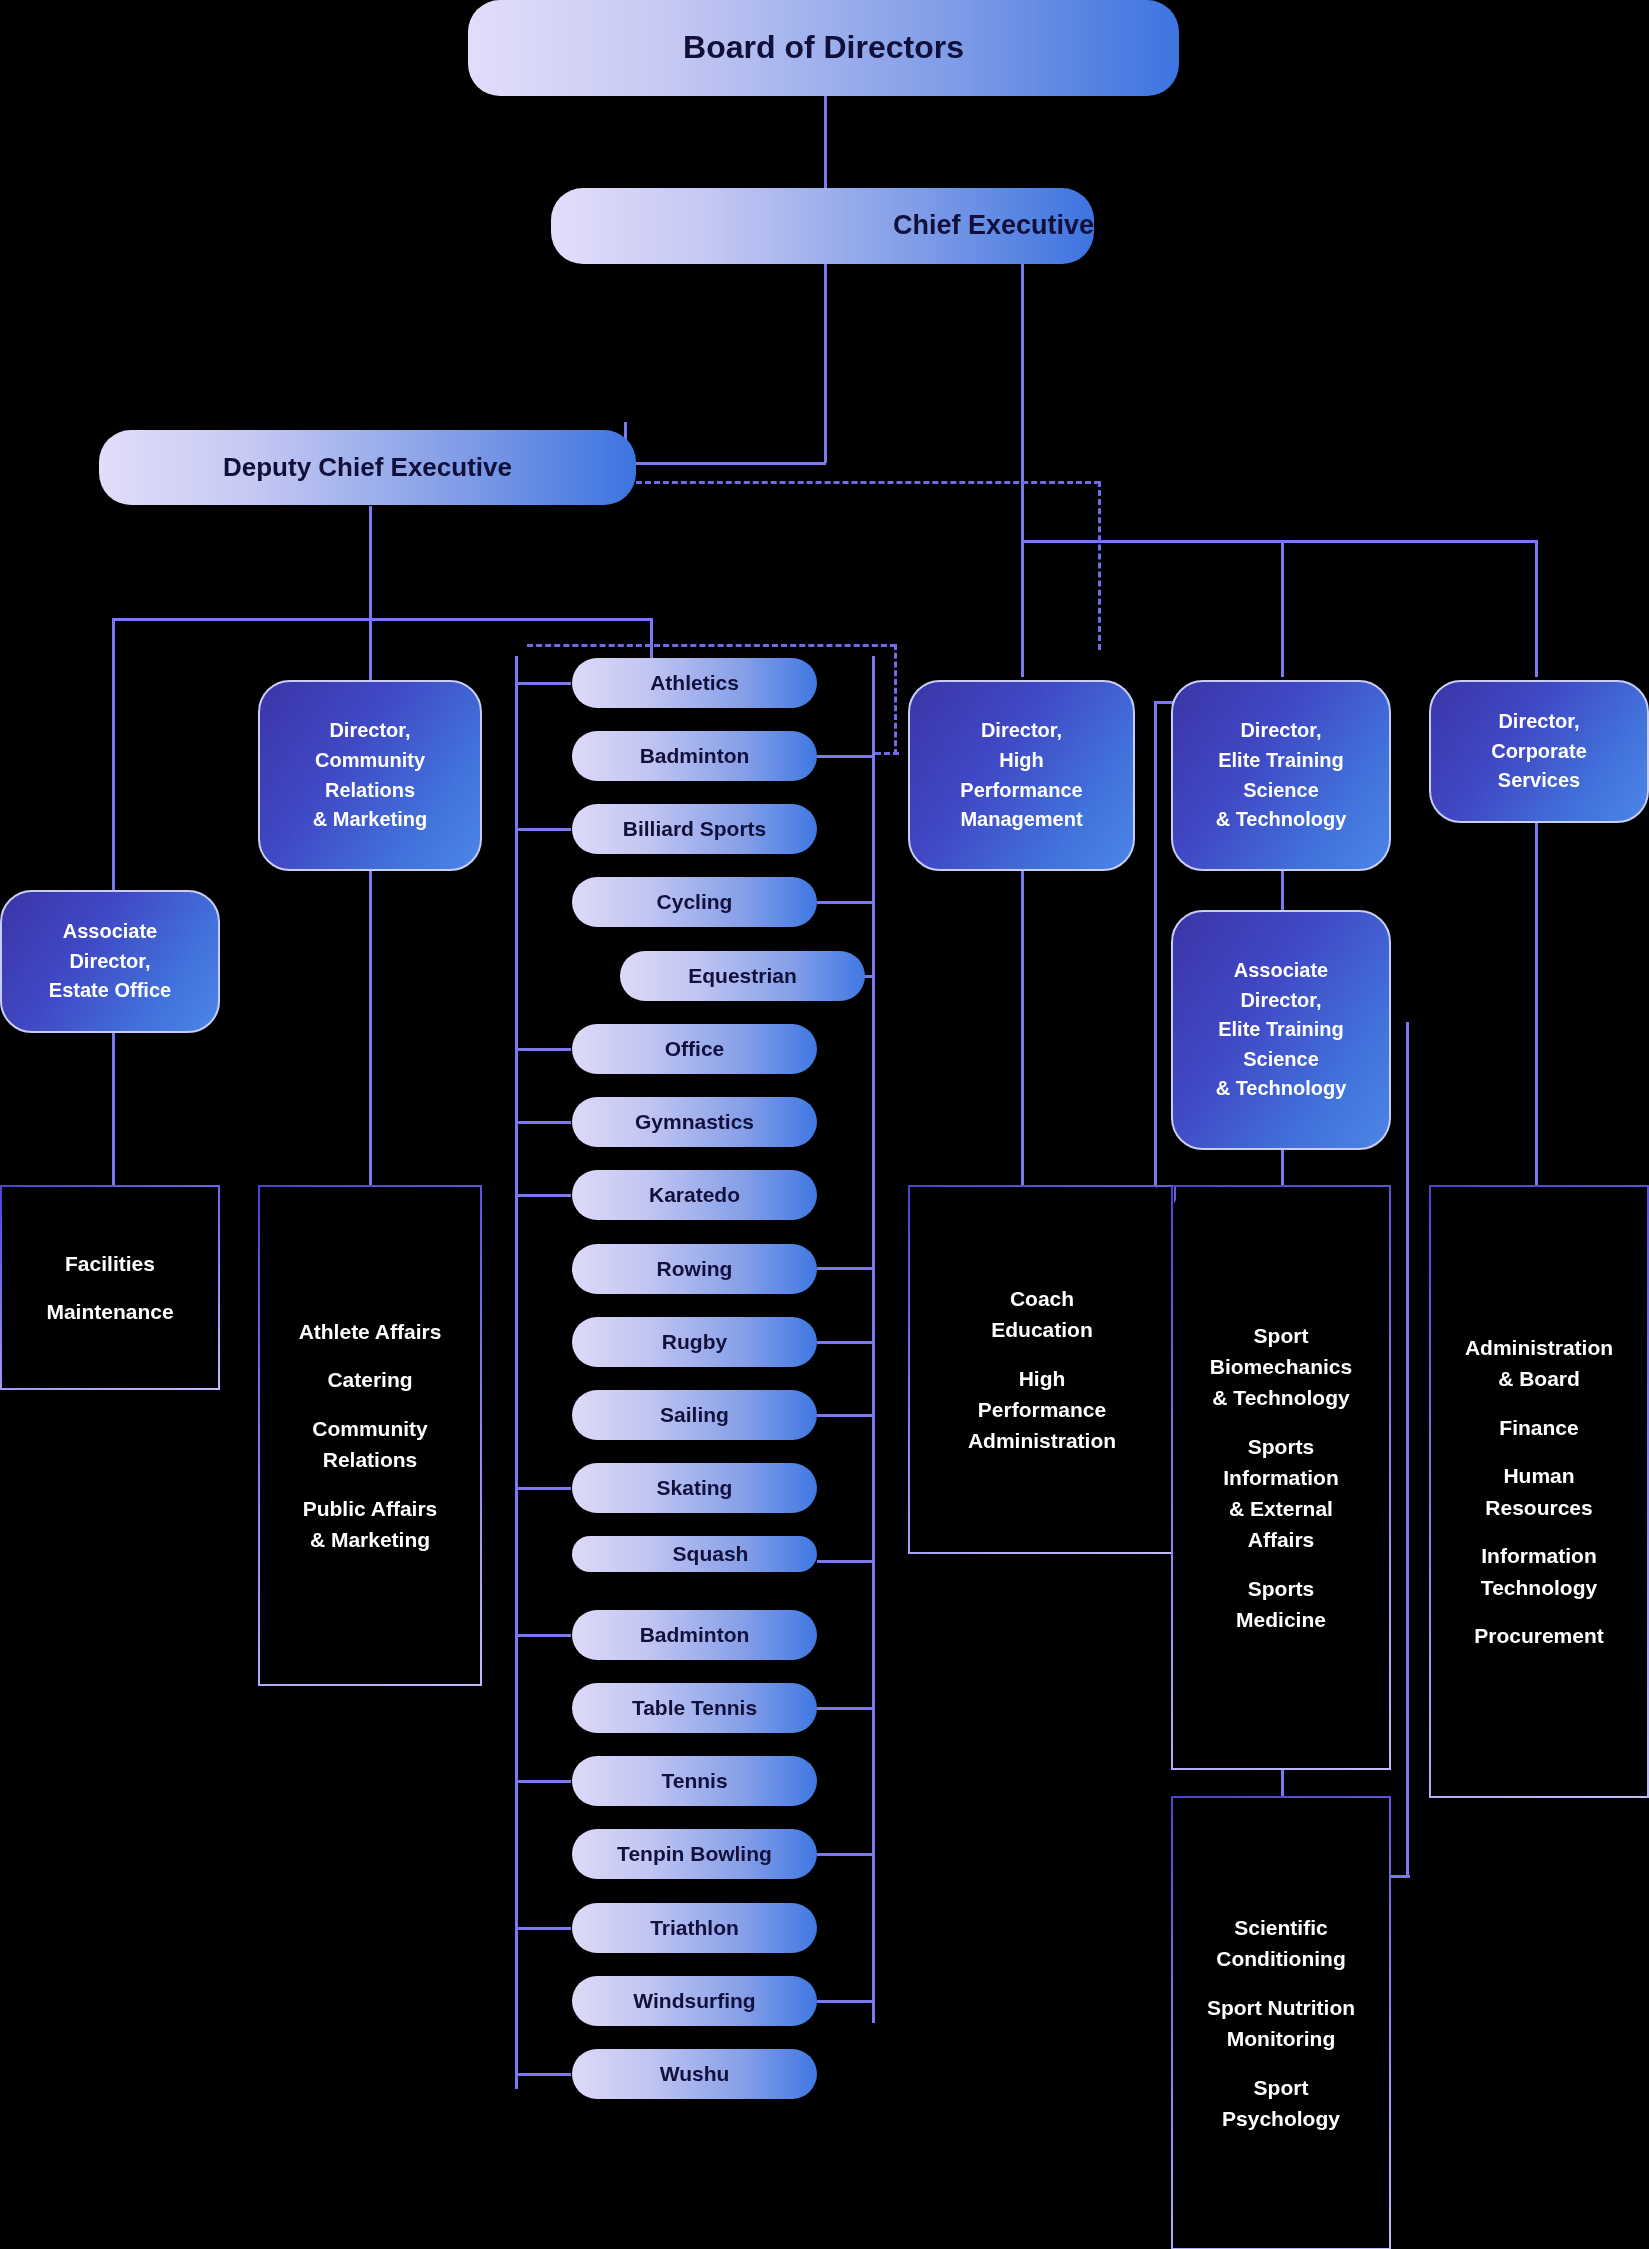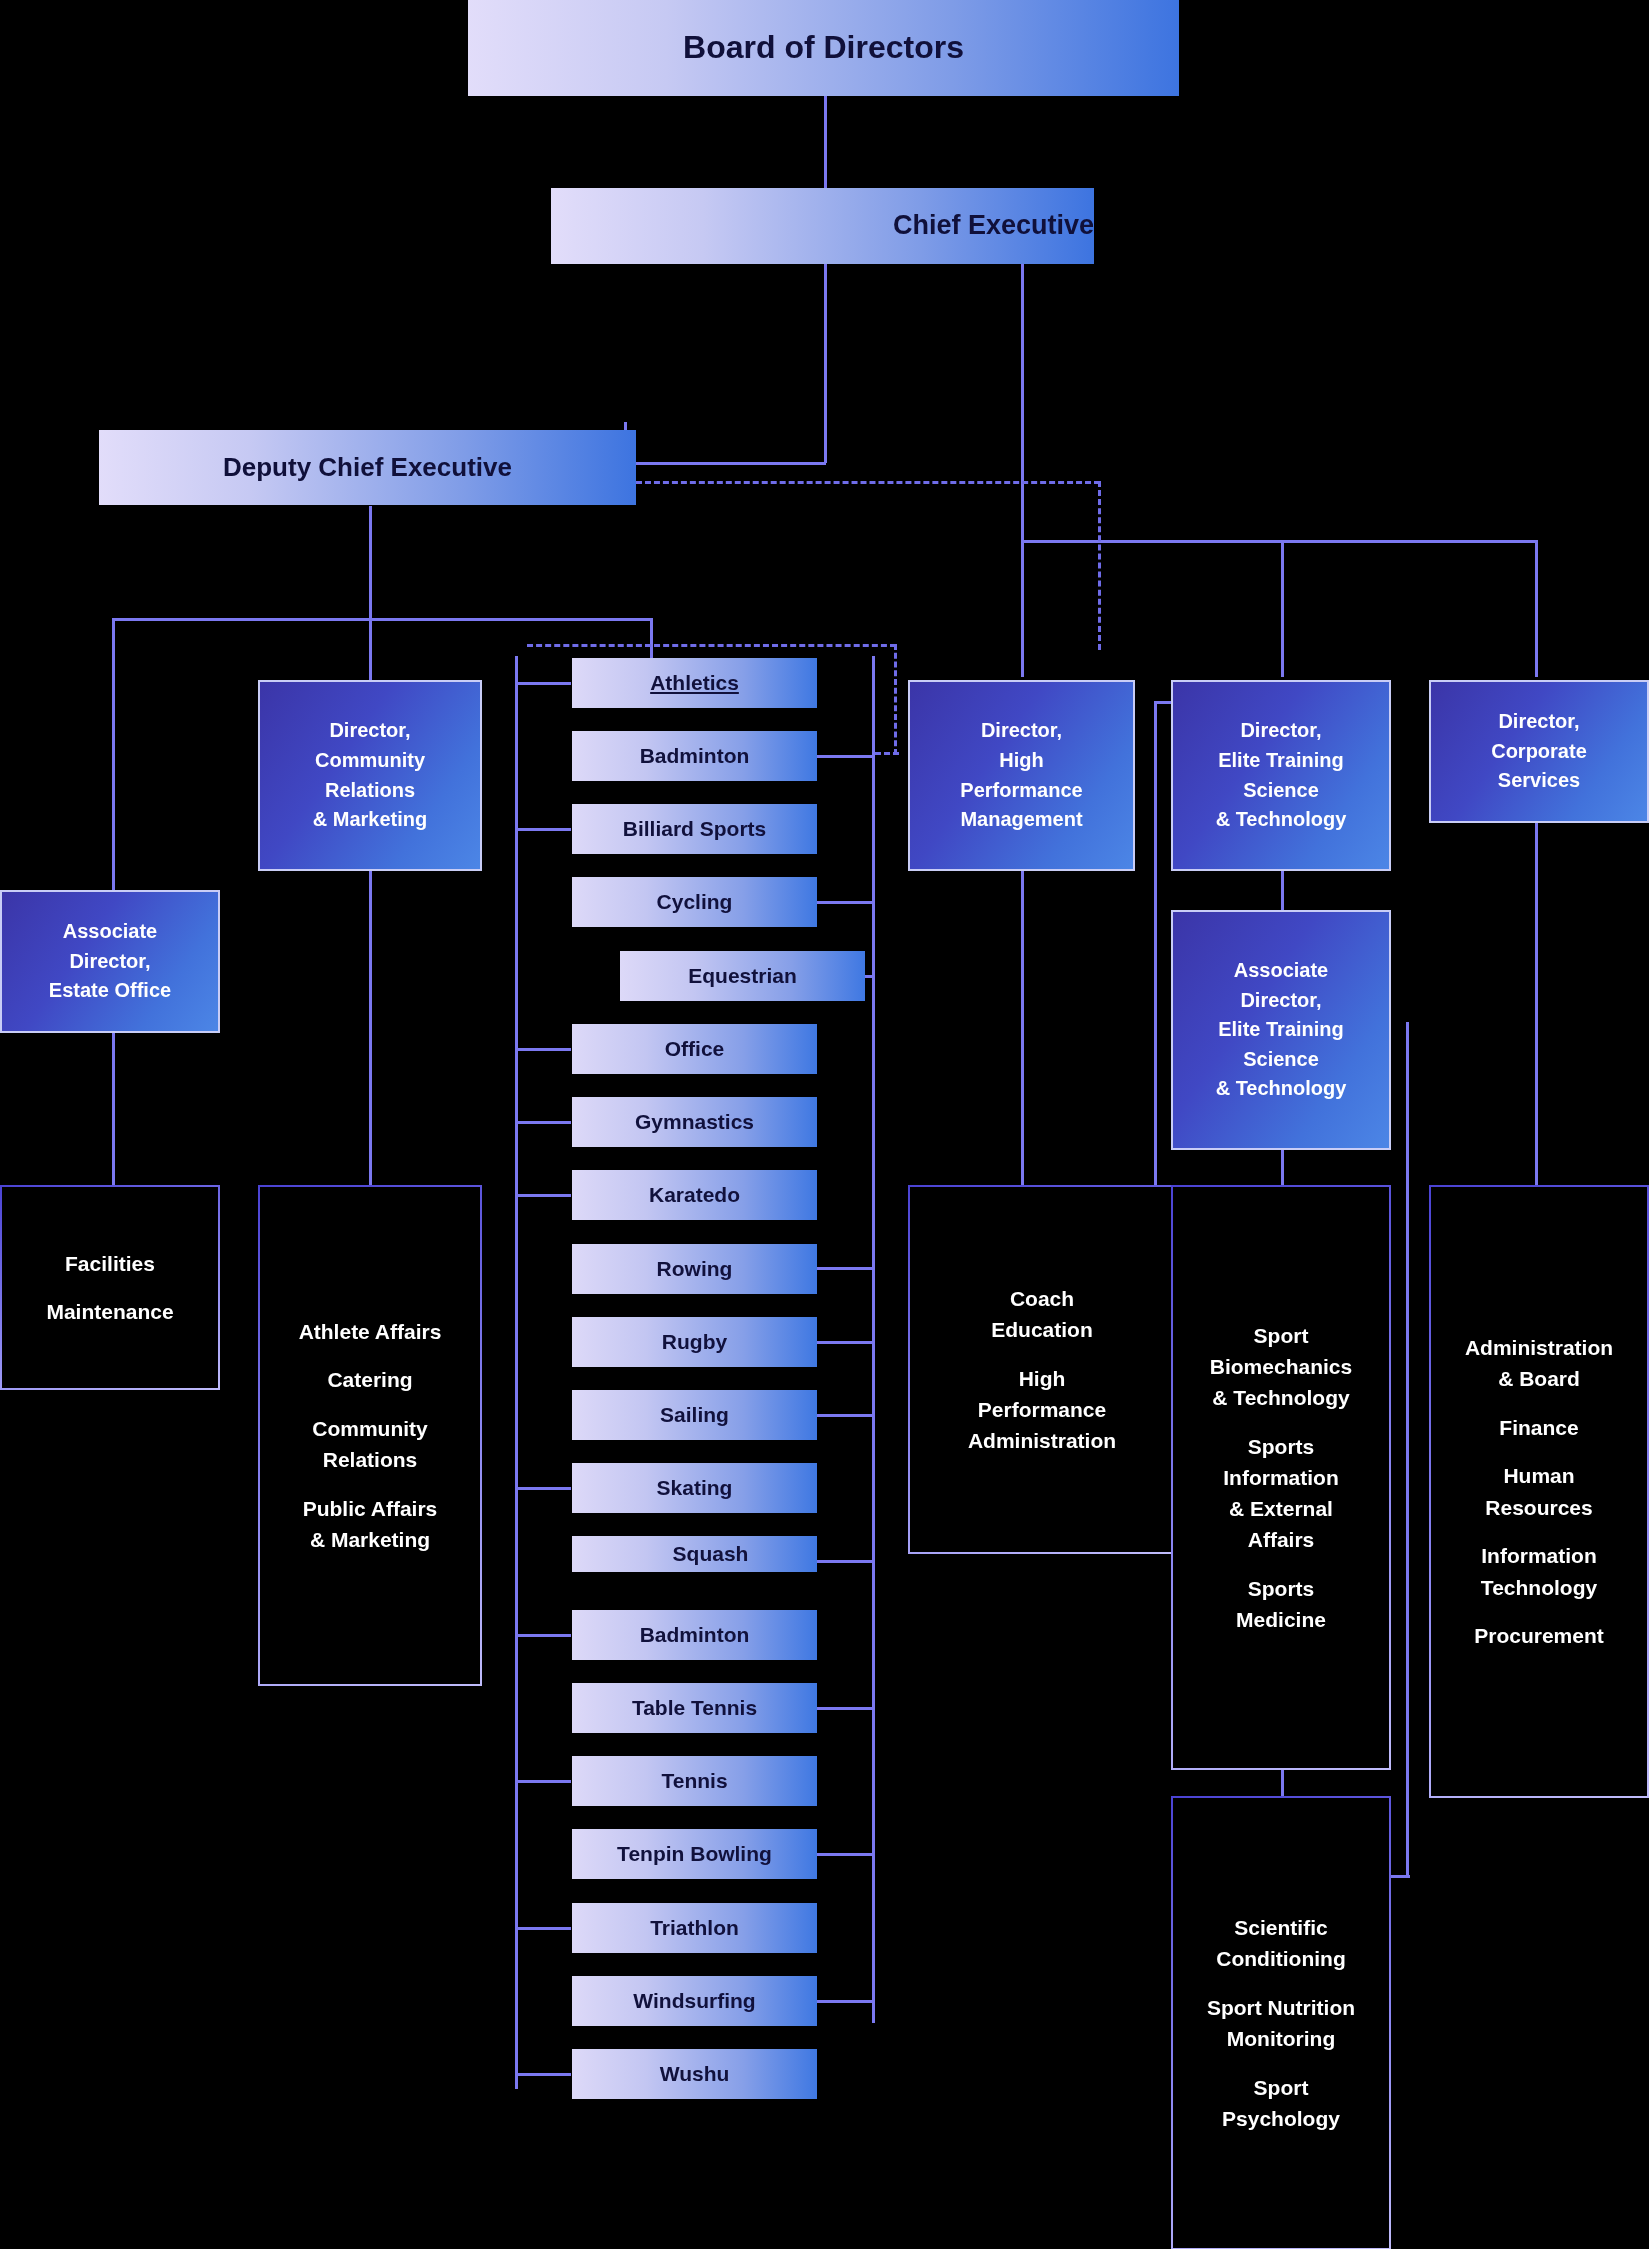--- a/index.html
+++ b/index.html
@@ -36,20 +36,21 @@
 
   
   .node {
     position: absolute;
     box-sizing: border-box;
     display: flex;
     align-items: center;
     justify-content: center;
     text-align: center;
     line-height: 1.48;
+    border-radius: 32px;
   }
 
   
   .banner {
     background: linear-gradient(to right, #e2ddfa 0%, #c6c9f3 28%, #7f9ce7 68%, #3d74e0 100%);
     color: #10103a;
     font-weight: bold;
   }
 
   
@@ -294,21 +295,21 @@
         <div>Technology</div>
       </div>
       <div class="gap"></div>
       <div class="grp">
         <div>Procurement</div>
       </div>
     </div>
 
   <div id="sports-layer">
       <div class="ln h" style="left: 515px; width: 56px; top: 682px;"></div>
-      <div class="node strip" style="left: 572px; top: 658px; width: 245px; height: 50px; text-decoration: underline;">
+      <div class="node strip" style="left: 572px; top: 658px; width: 245px; height: 50px;">
         <span>Athletics</span>
       </div>
       <div class="ln h" style="left: 817px; width: 58px; top: 755px;"></div>
       <div class="node strip" style="left: 572px; top: 731px; width: 245px; height: 50px;">
         <span>Badminton</span>
       </div>
       <div class="ln h" style="left: 515px; width: 56px; top: 828px;"></div>
       <div class="node strip" style="left: 572px; top: 804px; width: 245px; height: 50px;">
         <span>Billiard Sports</span>
       </div>

